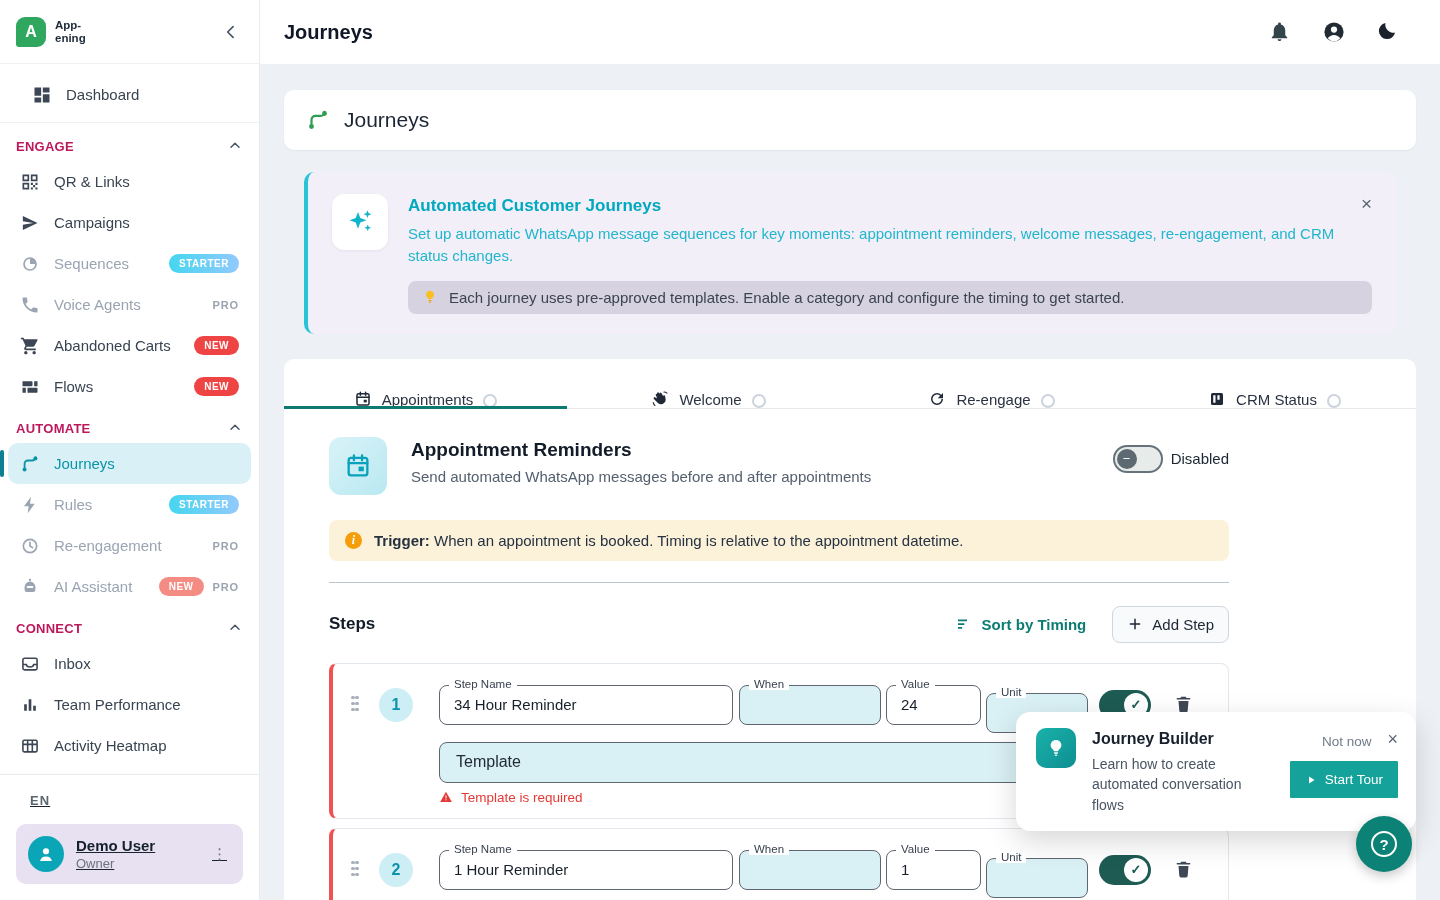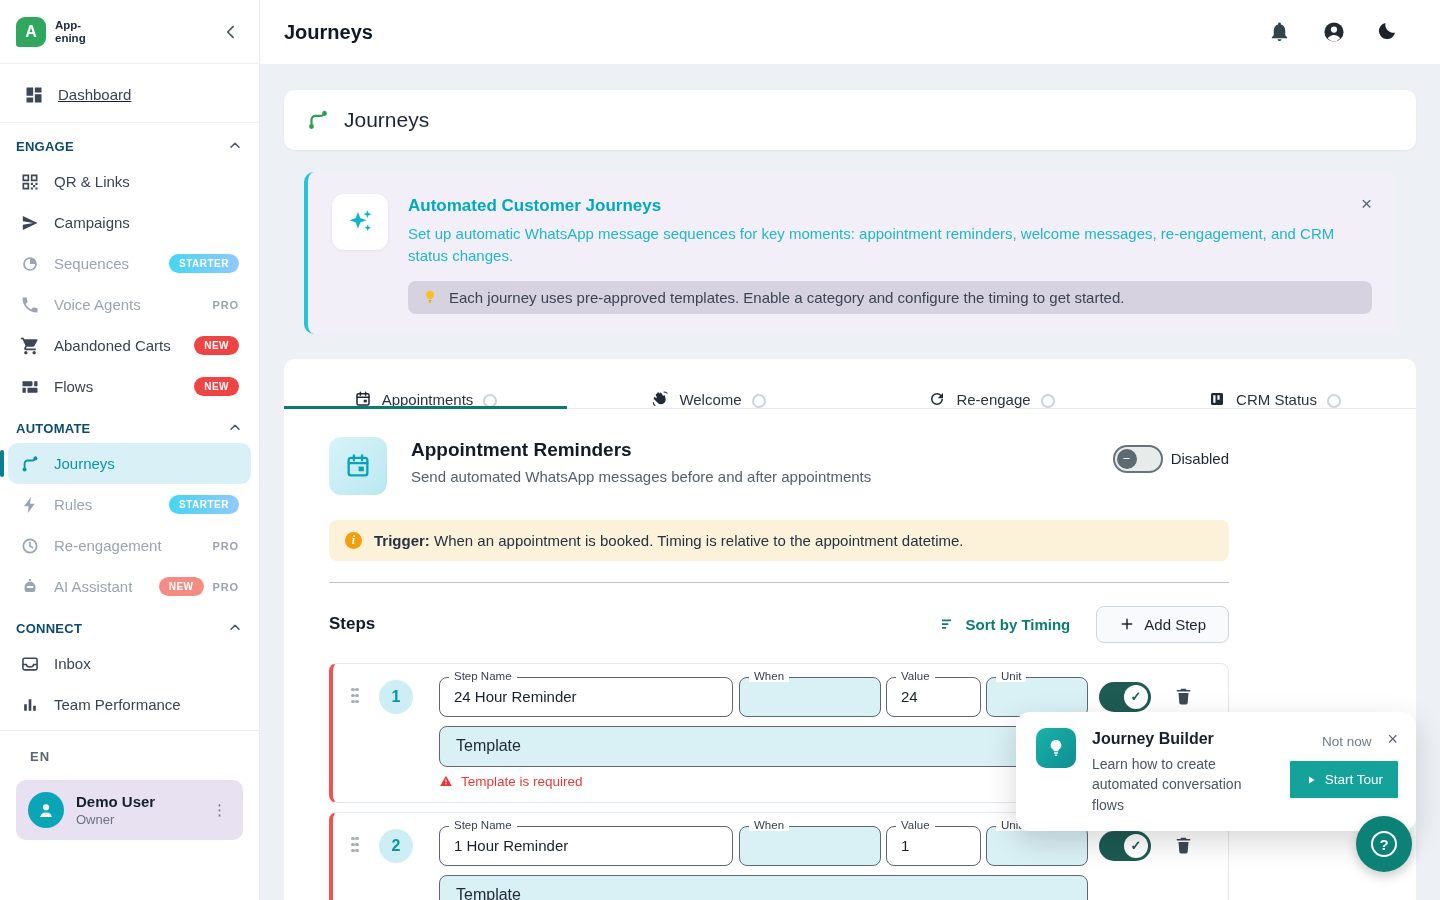--- a/index.html
+++ b/index.html
@@ -13,41 +13,41 @@
     border-right:1px solid #e8ebef; display:flex; flex-direction:column; z-index:6; }
   .side-top { height:64px; flex:none; display:flex; align-items:center; justify-content:space-between;
     padding:0 14px 0 16px; border-bottom:1px solid #eef0f3; }
   .logo { display:flex; align-items:center; gap:9px; }
   .logo-badge { width:30px; height:30px; border-radius:9px 9px 9px 3px; background:#2fa75f; color:#fff;
     font-weight:700; font-size:16px; display:flex; align-items:center; justify-content:center; }
   .logo-text { font-size:11.5px; font-weight:700; color:#1e2a3a; line-height:1.1; }
   .collapse-btn { width:28px; height:28px; display:flex; align-items:center; justify-content:center; color:#475569; cursor:pointer; }
 
   .side-nav { flex:1 1 auto; overflow:hidden; padding:6px 8px 0; }
-  .dash-wrap { padding:4px 4px 7px; border-bottom:1px solid #eef0f3; margin:0 -8px 2px;text-decoration:underline; }
+  .dash-wrap { padding:4px 12px 7px; border-bottom:1px solid #eef0f3; margin:0 -8px 2px; }
   .dash-wrap .nav-item { margin:0 8px; }
   .sec-head { display:flex; align-items:center; justify-content:space-between; padding:13px 8px 7px 8px;
-    font-size:13px; font-weight:700; color:#0c4a6e; letter-spacing:.02em; }
+    font-size:13px; font-weight:700; color:#be185d; letter-spacing:.02em; }
   .sec-head .chev { color:#475569; cursor:pointer; }
   .nav-item { display:flex; align-items:center; gap:14px; height:41px; padding:0 12px; border-radius:10px;
     font-size:15px; color:#394452; position:relative; cursor:pointer; }
   .nav-item .nicon { width:20px; height:20px; flex:none; color:#3c4654; }
   .nav-item.dim, .nav-item.dim .nicon { color:#9aa4b2; }
   .nav-item .right { margin-left:auto; display:flex; align-items:center; gap:9px; }
   .badge { font-size:10px; font-weight:700; color:#fff; padding:4px 10px; border-radius:999px; letter-spacing:.05em; }
   .b-grad { background:linear-gradient(90deg,#45d6ef,#93c9fd); }
   .b-red  { background:#ef4444; }
   .b-soft { background:#f58c84; }
   .tag-pro { font-size:11px; font-weight:700; color:#9aa3b0; letter-spacing:.08em; }
   .nav-item.active { background:#d9f1f6; color:#0b93a8; font-weight:500; }
   .nav-item.active .nicon { color:#0b93a8; }
   .nav-item.active::before { content:""; position:absolute; left:-8px; top:7px; bottom:7px; width:4px;
     border-radius:3px; background:#0c7f93; }
 
-  .side-foot { flex:none; height:170px; border-top:1px solid #e8ebef; padding:10px 16px 0; }
+  .side-foot { flex:none; height:126px; border-top:1px solid #e8ebef; padding:10px 16px 0;text-decoration:underline; }
   .lang { font-size:13px; font-weight:700; color:#5b6673; letter-spacing:.08em; margin:8px 0 16px 14px; }
   .user-card { background:#e7e1f1; border-radius:10px; padding:12px 12px; display:flex; align-items:center; gap:12px; cursor:pointer; }
   .avatar { width:36px; height:36px; border-radius:50%; background:#0aa6b7; flex:none; display:flex; align-items:center; justify-content:center; }
   .user-name { font-size:15px; font-weight:700; color:#15202e; }
   .user-role { font-size:13px; color:#6b7280; margin-top:2px; }
   .kebab { margin-left:auto; color:#6b7280; font-size:15px; padding:0 4px; cursor:pointer; }
 
   
   .topbar { position:absolute; left:260px; right:0; top:0; height:64px; background:#fff; z-index:4;
     display:flex; align-items:center; justify-content:space-between; padding:0 40px 0 24px; }
@@ -100,37 +100,37 @@
   .info-i { width:17px; height:17px; border-radius:50%; background:#f59e0b; color:#fff; flex:none;
     font-family:"Liberation Serif",serif; font-style:italic; font-weight:700; font-size:12px;
     display:flex; align-items:center; justify-content:center; }
   .divider { height:1px; background:#bcc4cd; margin:21px 0 23px; }
 
   .steps-head { display:flex; align-items:center; margin-bottom:20px; }
   .steps-title { font-size:17px; font-weight:700; color:#121b28; }
   .steps-actions { margin-left:auto; display:flex; align-items:center; }
   .sort-btn { display:flex; align-items:flex-end; gap:9px; color:#0c7d74; font-size:15px; font-weight:600; cursor:pointer; }
   .add-btn { display:flex; align-items:center; gap:9px; margin-left:26px; border:1px solid #cfd6de; background:#f9fafb;
-    border-radius:8px; padding:9px 22px; font-size:15px; color:#1c2634; cursor:pointer; }
+    border-radius:8px; padding:9px 14px; font-size:15px; color:#1c2634; cursor:pointer; }
 
   .step-card { border:1px solid #e3e8ee; border-left:4px solid #f05252; border-radius:8px; background:#fff;
     padding:13px 16px 11px 10px; margin-bottom:9px; }
   .step-main { display:flex; align-items:center; }
   .drag { display:grid; grid-template-columns:repeat(2,4px); grid-auto-rows:6px; margin:0 12px 0 8px; width:16px; cursor:grab; }
   .drag i { width:3.5px; height:3.5px; border-radius:50%; background:#a8afba; }
   .stepnum { width:34px; height:34px; border-radius:50%; background:#cdeef5; color:#0c93ac; font-size:16px; font-weight:600;
     display:flex; align-items:center; justify-content:center; margin-right:26px; flex:none; }
   .field { position:relative; height:40px; border:1px solid #5f6672; border-radius:8px; background:#fff;
     display:flex; align-items:center; padding:0 14px; font-size:15px; color:#18202c; cursor:text; }
   .field label { position:absolute; top:-8px; left:9px; background:#fff; padding:0 5px; font-size:11.5px; color:#394150; }
   .field.fill { background:#d9f0f5; cursor:pointer; }
   .f-name { width:294px; margin-right:6px; }
   .f-when { width:142px; margin-right:5px; }
   .f-value { width:95px; margin-right:5px; }
-  .f-unit { width:102px; margin-right:11px; }
+  .f-unit { width:102px; margin-right:11px;margin-top:16px; }
   .tog-on { width:52px; height:30px; border-radius:999px; background:#1d5b53; position:relative; cursor:pointer; flex:none; }
   .tog-on .knob { position:absolute; right:3px; top:3px; width:24px; height:24px; border-radius:50%; background:#fff;
     color:#1d5b53; font-size:13px; font-weight:700; display:flex; align-items:center; justify-content:center; }
   .trash-btn { margin-left:22px; color:#3f4854; cursor:pointer; }
   .template-box { margin:9px 0 0 96px; width:649px; height:41px; border:1px solid #5f6672; border-radius:8px;
     background:#d9f0f5; display:flex; align-items:center; padding:0 16px; font-size:16px; color:#222b38; cursor:pointer; }
   .err-row { display:flex; align-items:center; gap:8px; margin:7px 0 2px 96px; color:#e53935; font-size:13.5px; }
 
   
   .popup { position:absolute; right:24px; top:712px; width:400px; background:#fff; border-radius:14px; z-index:20;
@@ -529,21 +529,21 @@
                 <i></i>
                 <i></i>
                 <i></i>
                 <i></i>
                 <i></i>
                 <i></i>
               </span>
             <span class="stepnum">1</span>
             <div class="field f-name">
               <label>Step Name</label>
-              <span>24 Hour Reminder</span>
+              <span>34 Hour Reminder</span>
             </div>
             <div class="field fill f-when">
               <label>When</label>
             </div>
             <div class="field f-value">
               <label>Value</label>
               <span>24</span>
             </div>
             <div class="field fill f-unit">
               <label>Unit</label>

